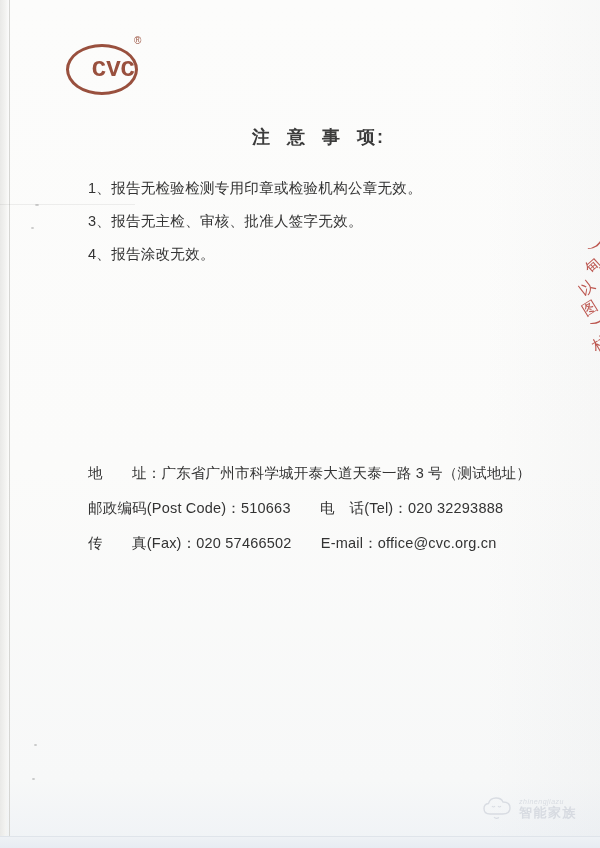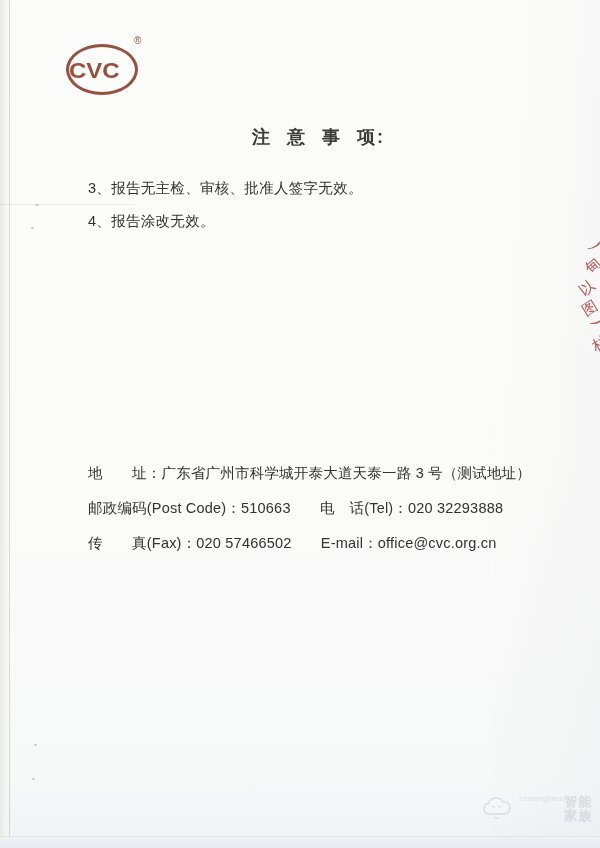--- a/index.html
+++ b/index.html
@@ -20,21 +20,21 @@
     background:linear-gradient(90deg,rgba(0,0,0,0) 0%,rgba(60,70,90,.025) 100%);}
   .speck{position:absolute;background:#8d8d8d;border-radius:50%;opacity:.45;}
   .sp1{left:35px;top:204px;width:4px;height:2px;}
   .sp2{left:31px;top:227px;width:3px;height:2px;}
   .sp3{left:34px;top:744px;width:3px;height:2px;}
   .sp4{left:32px;top:778px;width:3px;height:2px;}
 
   
   .logo{position:absolute;left:66px;top:44px;width:66px;height:45px;
     border:3px solid var(--logo,#99503e);border-radius:50%;
-    display:flex;align-items:center;justify-content:flex-start;}
+    display:flex;align-items:center;justify-content:flex-end;font-family:Liberation Mono, monospace;}
   .logo-text{font-size:24px;font-weight:800;letter-spacing:0;color:var(--logo,#99503e);
     transform:scaleY(.95);line-height:1;}
   .logo-reg{position:absolute;left:134px;top:35px;font-size:10px;color:var(--logo,#99503e);}
 
   
   .title{position:absolute;left:252px;top:107px;font-size:18px;font-weight:700;
     color:#3b3b3b;letter-spacing:2px;word-spacing:8px;white-space:pre;margin-top:18px;}
 
   
   .notes{position:absolute;left:88px;top:179px;width:480px;font-size:14.5px;color:#333;}
@@ -52,21 +52,21 @@
   .stamp .c1{left:13px;top:16px;transform:rotate(-42deg);}
   .stamp .c2{left:7px;top:38px;transform:rotate(-38deg);}
   .stamp .c3{left:10px;top:58px;transform:rotate(-32deg);}
   .stamp .c4{left:17px;top:74px;font-size:20px;transform:rotate(-118deg);}
   .stamp .c5{left:20px;top:94px;transform:rotate(-30deg);}
 
   
   .watermark{position:absolute;left:481px;top:793px;display:flex;align-items:center;gap:4px;
     color:var(--watermark,#c3c8d2);opacity:.55;filter:blur(.6px);}
   .wm-icon{flex:0 0 auto;}
-  .wm-text{display:flex;line-height:1.1;}
+  .wm-text{display:flex;flex-direction:column;line-height:1.1;}
   .wm-line1{font-size:7px;font-style:italic;letter-spacing:.5px;}
   .wm-line2{font-size:13px;font-weight:700;letter-spacing:1.5px;}
 </style>
 </head>
 <body>
 
 <div class="page" style="--logo: #99503e; --text: #333333; --stamp: #b5423a; --watermark: #c3c8d2;">
 
   <div class="left-edge"></div>
   <div class="shade"></div>
@@ -77,20 +77,21 @@
   <div class="speck sp4"></div>
 
   <div class="logo">
     <span class="logo-text">CVC</span>
   </div>
   <span class="logo-reg">®</span>
 
   <div class="title">注 意 事 项:</div>
 
   <div class="notes">
+    <div class="note-item">1、报告无检验检测专用印章或检验机构公章无效。</div>
     <div class="note-item">3、报告无主检、审核、批准人签字无效。</div>
     <div class="note-item">4、报告涂改无效。</div>
   </div>
 
   <div class="address">
     <div class="addr-line">地　　址：广东省广州市科学城开泰大道天泰一路 3 号（测试地址）</div>
     <div class="addr-line">邮政编码(Post Code)：510663　　电　话(Tel)：020 32293888</div>
     <div class="addr-line">传　　真(Fax)：020 57466502　　E-mail：office@cvc.org.cn</div>
   </div>
 

